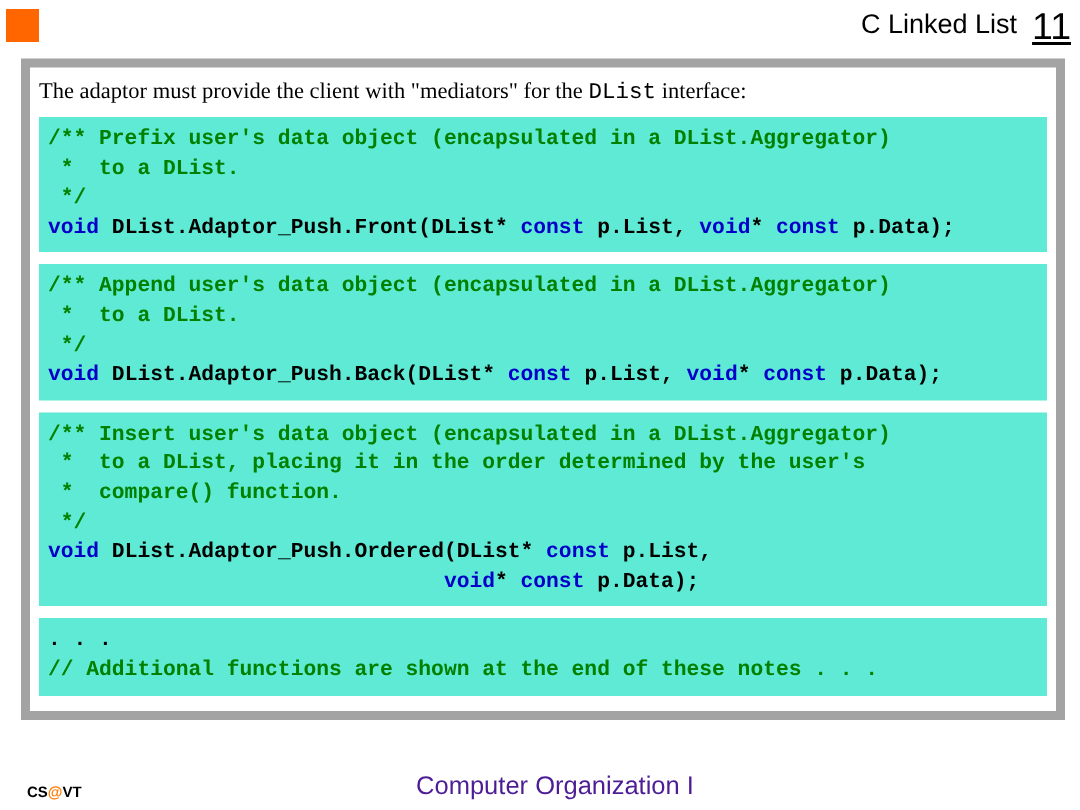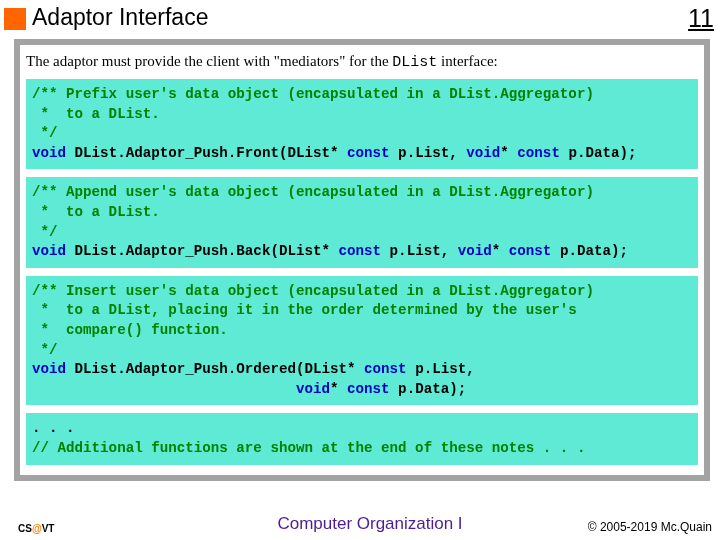--- a/index.html
+++ b/index.html
@@ -109,23 +109,23 @@
     font-size: 12px;
     color: #000;
   }
 </style>
 </head>
 <body>
 
 <div class="header">
   <div class="header-left">
     <div class="orange-square"></div>
-    <div class="title">Adaptor Interface</div>
   </div>
   <div class="header-right">
+    <div class="topic">C Linked List</div>
     <div class="slide-num">11</div>
   </div>
 </div>
 
 <div class="content-frame">
   <p class="intro">
     <span>The adaptor must provide the client with "mediators" for the </span><span class="mono">DList</span><span> interface:</span>
   </p>
 
   <div class="code-block"><span class="comment-green">/** Prefix user's data object (encapsulated in a DList.Aggregator)</span>
@@ -147,14 +147,13 @@
 
   <div class="code-block"><span>. . .</span>
 <span class="comment-green">// Additional functions are shown at the end of these notes . . .</span></div>
 </div>
 
 <div class="footer">
   <div class="footer-left">
     <span>CS</span><span class="at">@</span><span>VT</span>
   </div>
   <div class="footer-center">Computer Organization I</div>
-  <div class="footer-right">© 2005-2019 Mc.Quain</div>
 </div>
 
 </body></html>

